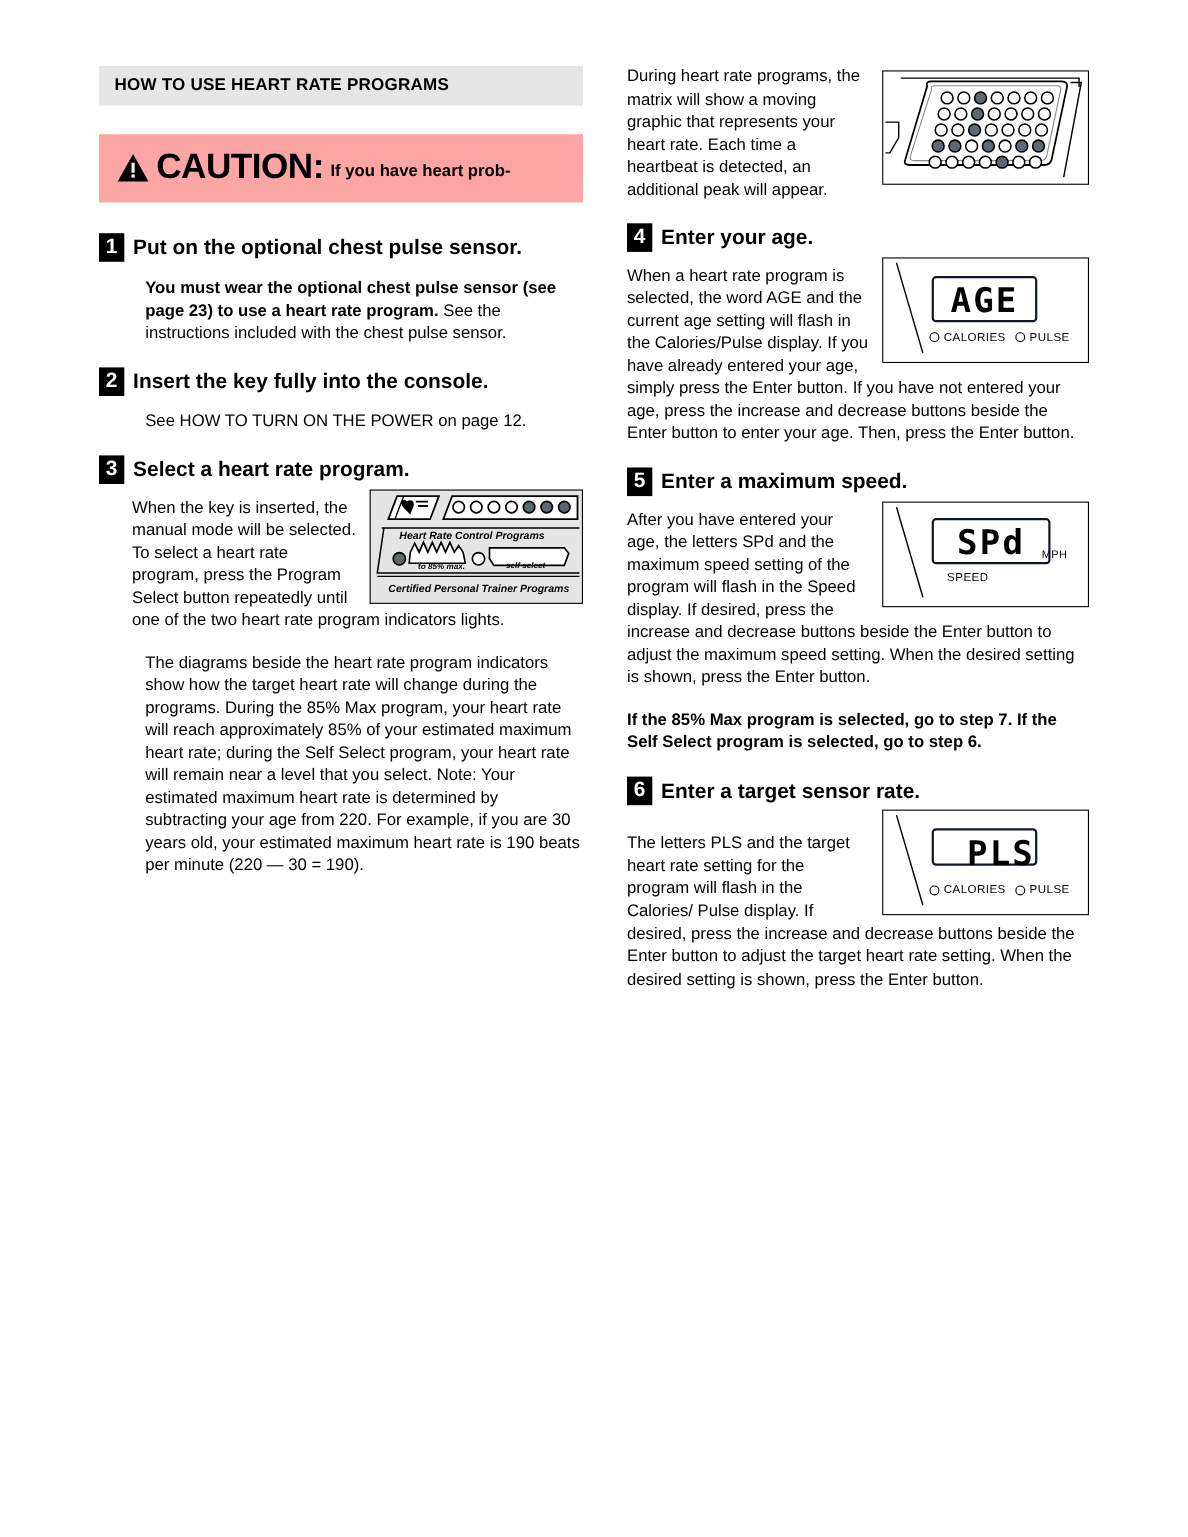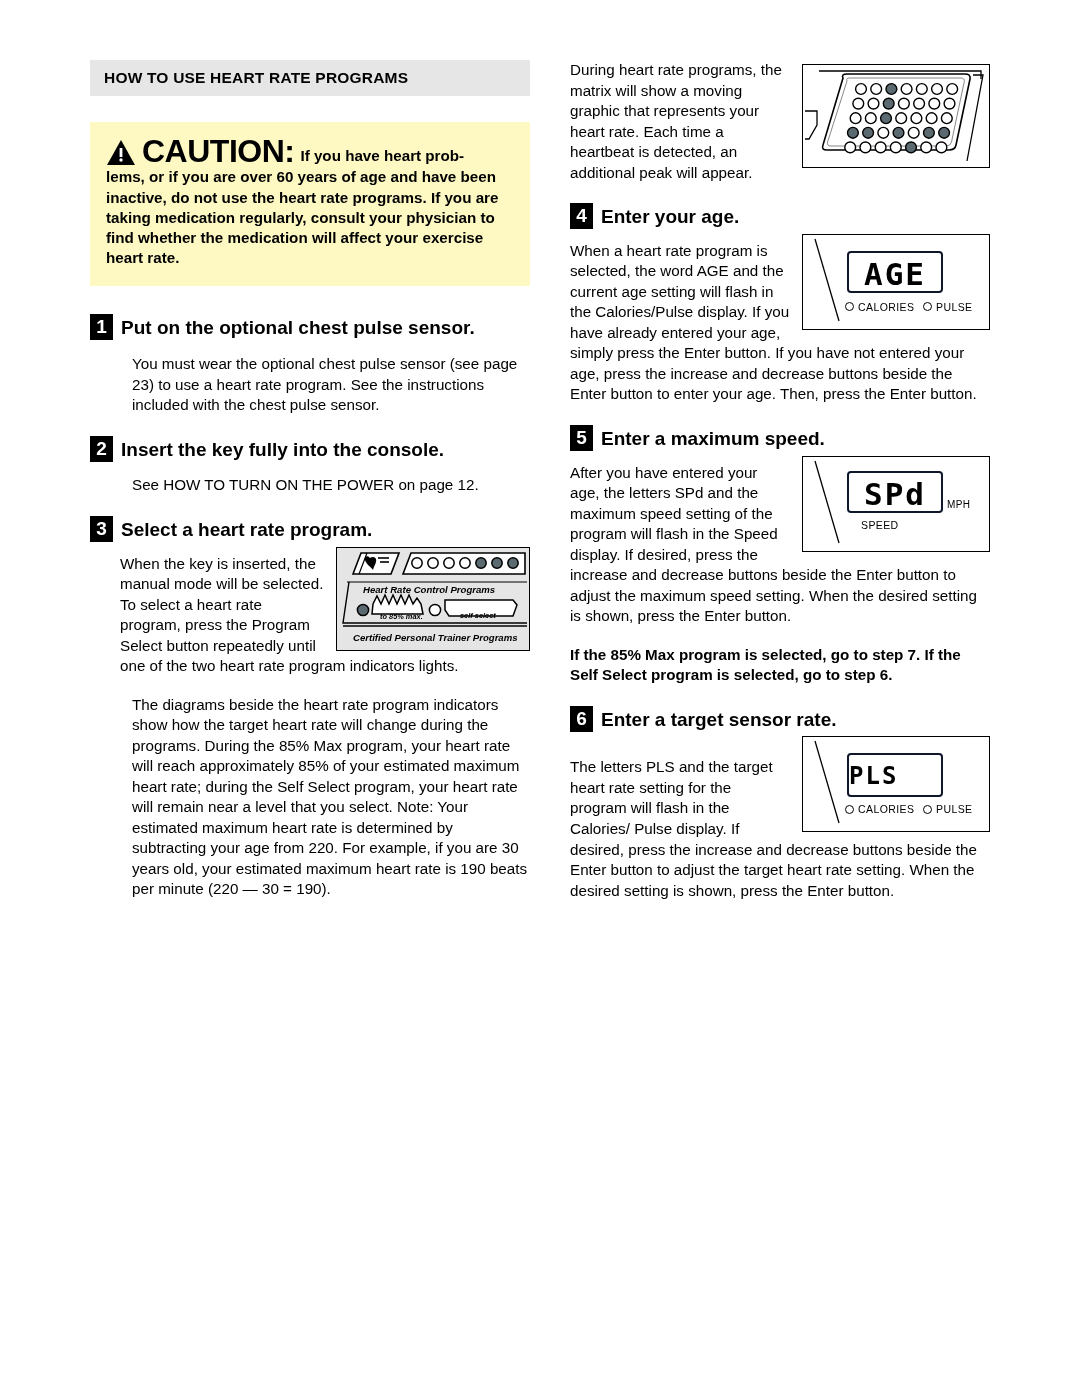--- a/index.html
+++ b/index.html
@@ -40,21 +40,21 @@
     background: #e6e6e6;
     font-weight: bold;
     font-size: 15.5px;
     letter-spacing: 0.2px;
     padding: 9px 0 9px 14px;
     margin-bottom: 26px;
   }
 
   
   .caution-box {
-    background: #fef9c3;
+    background: #fca5a5;
     padding: 14px 16px 18px 16px;
     margin-bottom: 28px;
   }
   .caution-line1 {
     display: flex;
     align-items: flex-end;
     gap: 6px;
   }
   .tri-icon { flex: 0 0 auto; display: block; }
   .caution-word {
@@ -102,21 +102,21 @@
   }
 
   p.body {
     font-size: 15.2px;
     line-height: 1.35;
     margin: 13px 0 0 0;
   }
   p.body.indent { margin-left: 42px; }
   p.body.bold { font-weight: bold; }
   p.tight { margin-top: 11px; }
-  .b { font-weight: normal; }
+  .b { font-weight: bold; }
 
   
   .wrap-fig { overflow: hidden; }
 
   
   .console-fig {
     float: right;
     width: 194px;
     margin: 4px 0 4px 10px;
   }
@@ -200,21 +200,20 @@
     <div class="caution-box">
       <div class="caution-line1">
         <svg class="tri-icon" width="30" height="27" viewBox="0 0 30 27">
           <polygon points="15,1 29,26 1,26" fill="#000"></polygon>
           <rect x="13.6" y="9" width="2.8" height="9" fill="#fff"></rect>
           <circle cx="15" cy="21" r="1.7" fill="#fff"></circle>
         </svg>
         <span class="caution-word">CAUTION:</span>
         <span class="caution-body">If you have heart prob-</span>
       </div>
-      <div class="caution-cont">lems, or if you are over 60 years of age and have been inactive, do not use the heart rate programs. If you are taking medication regularly, consult your physician to find whether the medication will affect your exercise heart rate.</div>
     </div>
 
     <div class="step">
       <div class="step-num">1</div>
       <div class="step-title">Put on the optional chest pulse sensor.</div>
     </div>
     <p class="body indent"><span class="b">You must wear the optional chest pulse sensor (see page 23) to use a heart rate program.</span><span> See the instructions included with the chest pulse sensor.</span></p>
 
     <div class="step">
       <div class="step-num">2</div>
@@ -363,41 +362,41 @@
     <div class="step">
       <div class="step-num">5</div>
       <div class="step-title">Enter a maximum speed.</div>
     </div>
     <div class="wrap-fig">
       <div class="fig-right">
         <div class="lcd-panel">
           <svg width="184" height="92" viewBox="0 0 184 92" style="position:absolute;left:0;top:0;">
             <line x1="12" y1="4" x2="36" y2="86" stroke="#000" stroke-width="1.3"></line>
           </svg>
-          <div class="lcd-screen seg-text" style="left:44px; top:14px; width:96px; height:42px; font-size:31px; line-height:42px; text-align:center;">SPd</div>
+          <div class="lcd-screen seg-text" style="left:44px; top:14px; width:108px; height:42px; font-size:31px; line-height:42px; text-align:center;">SPd</div>
           <div class="lcd-label" style="left:144px; top:42px; font-size:10px;">MPH</div>
           <div class="lcd-label" style="left:58px; top:62px;">SPEED</div>
         </div>
       </div>
       <p class="body" style="margin-top:11px;">After you have entered your age, the letters  SPd  and the maximum speed setting of the program will flash in the Speed display. If desired, press the increase and decrease buttons beside the Enter button to adjust the maximum speed setting. When the desired setting is shown, press the Enter button.</p>
     </div>
 
     <p class="body bold" style="margin-top:18px;">If the 85% Max program is selected, go to step 7. If the Self Select program is selected, go to step 6.</p>
 
     <div class="step">
       <div class="step-num">6</div>
       <div class="step-title">Enter a target sensor rate.</div>
     </div>
     <div class="wrap-fig">
       <div class="fig-right">
         <div class="lcd-panel">
           <svg width="184" height="92" viewBox="0 0 184 92" style="position:absolute;left:0;top:0;">
             <line x1="12" y1="4" x2="36" y2="86" stroke="#000" stroke-width="1.3"></line>
           </svg>
-          <div class="lcd-screen seg-text" style="left:44px; top:16px; width:96px; height:44px; font-size:24px; line-height:42px; text-align:left;">PLS</div>
+          <div class="lcd-screen seg-text" style="left:44px; top:16px; width:96px; height:34px; font-size:31px; line-height:42px; text-align:right;">PLS</div>
           <div class="lcd-indicator" style="left:42px; top:66px;">
             <span class="ring"></span>
             <span>CALORIES</span>
           </div>
           <div class="lcd-indicator" style="left:120px; top:66px;">
             <span class="ring"></span>
             <span>PULSE</span>
           </div>
         </div>
       </div>

